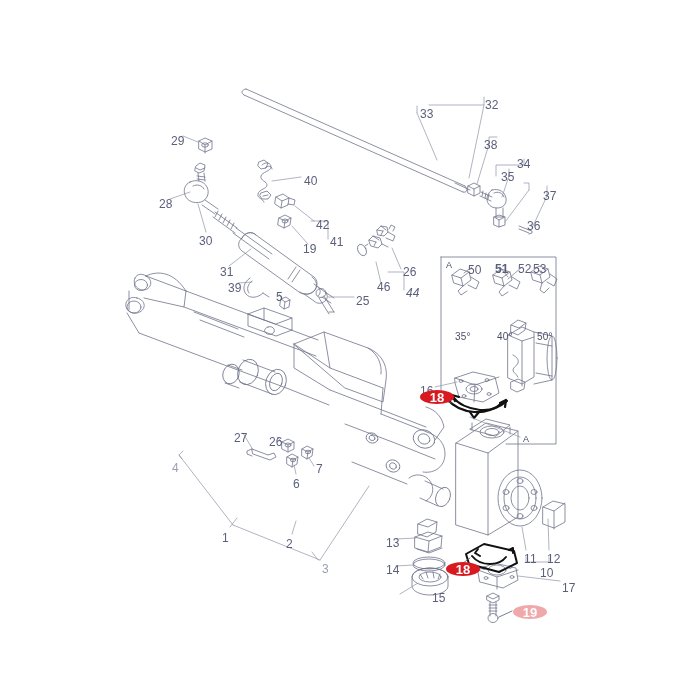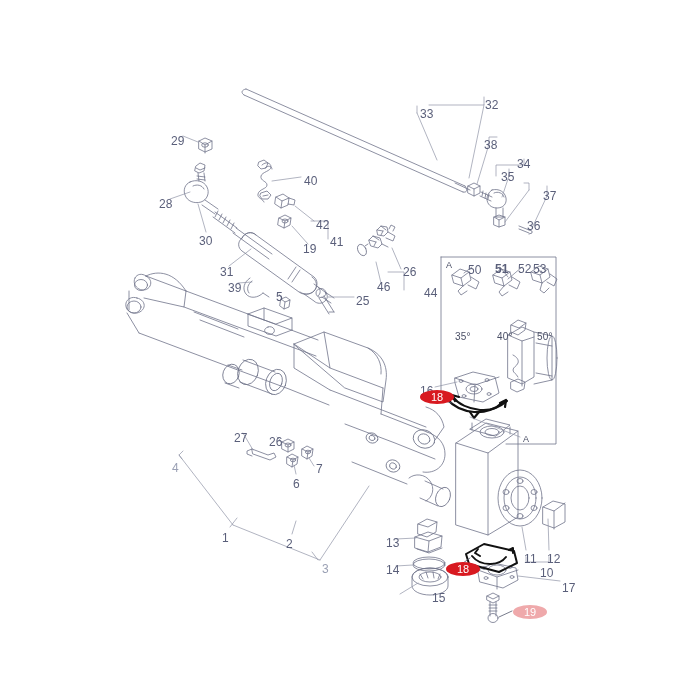--- a/index.html
+++ b/index.html
@@ -47,22 +47,22 @@
     color: #4a4f66;
   }
   .badge {
     position: absolute;
     width: 34px;
     height: 14px;
     border-radius: 50%;
     background: #d81920;
     color: #ffffff;
     font-family: "Liberation Sans", sans-serif;
-    font-size: 11px;
-    font-weight: normal;
+    font-size: 13px;
+    font-weight: bold;
     display: flex;
     align-items: center;
     justify-content: center;
     line-height: 1;
     user-select: none;
   }
   .badge.dim {
     background: #efa9ab;
     color: #ffffff;
   }
@@ -524,21 +524,21 @@
       <span class="lbl" style="left: 517px; top: 158px;">34</span>
       <span class="lbl" style="left: 501px; top: 171px;">35</span>
       <span class="lbl" style="left: 527px; top: 184px; margin-top: 36px;">36</span>
       <span class="lbl" style="left: 543px; top: 190px;">37</span>
       <span class="lbl" style="left: 484px; top: 139px;">38</span>
       <span class="lbl" style="left: 228px; top: 282px;">39</span>
       <span class="lbl" style="left: 304px; top: 175px;">40</span>
       <span class="lbl" style="left: 330px; top: 236px;">41</span>
       <span class="lbl" style="left: 316px; top: 219px;">42</span>
       <span class="lbl" style="left: 303px; top: 243px;">19</span>
-      <span class="lbl" style="left: 424px; top: 287px;">44</span>
+      <span class="lbl" style="left: 406px; top: 287px; font-style: italic;">44</span>
       <span class="lbl" style="left: 403px; top: 266px;">26</span>
       <span class="lbl" style="left: 377px; top: 281px;">46</span>
       <span class="lbl" style="left: 468px; top: 264px;">50</span>
       <span class="lbl" style="left: 495px; top: 263px; font-weight: bold;">51</span>
       <span class="lbl" style="left: 518px; top: 263px;">52</span>
       <span class="lbl" style="left: 533px; top: 263px;">53</span>
     </div>
   <div id="angles">
       <span class="lbl ang" style="left: 455px; top: 296px;">35°</span>
       <span class="lbl ang" style="left: 497px; top: 296px;">40°</span>

